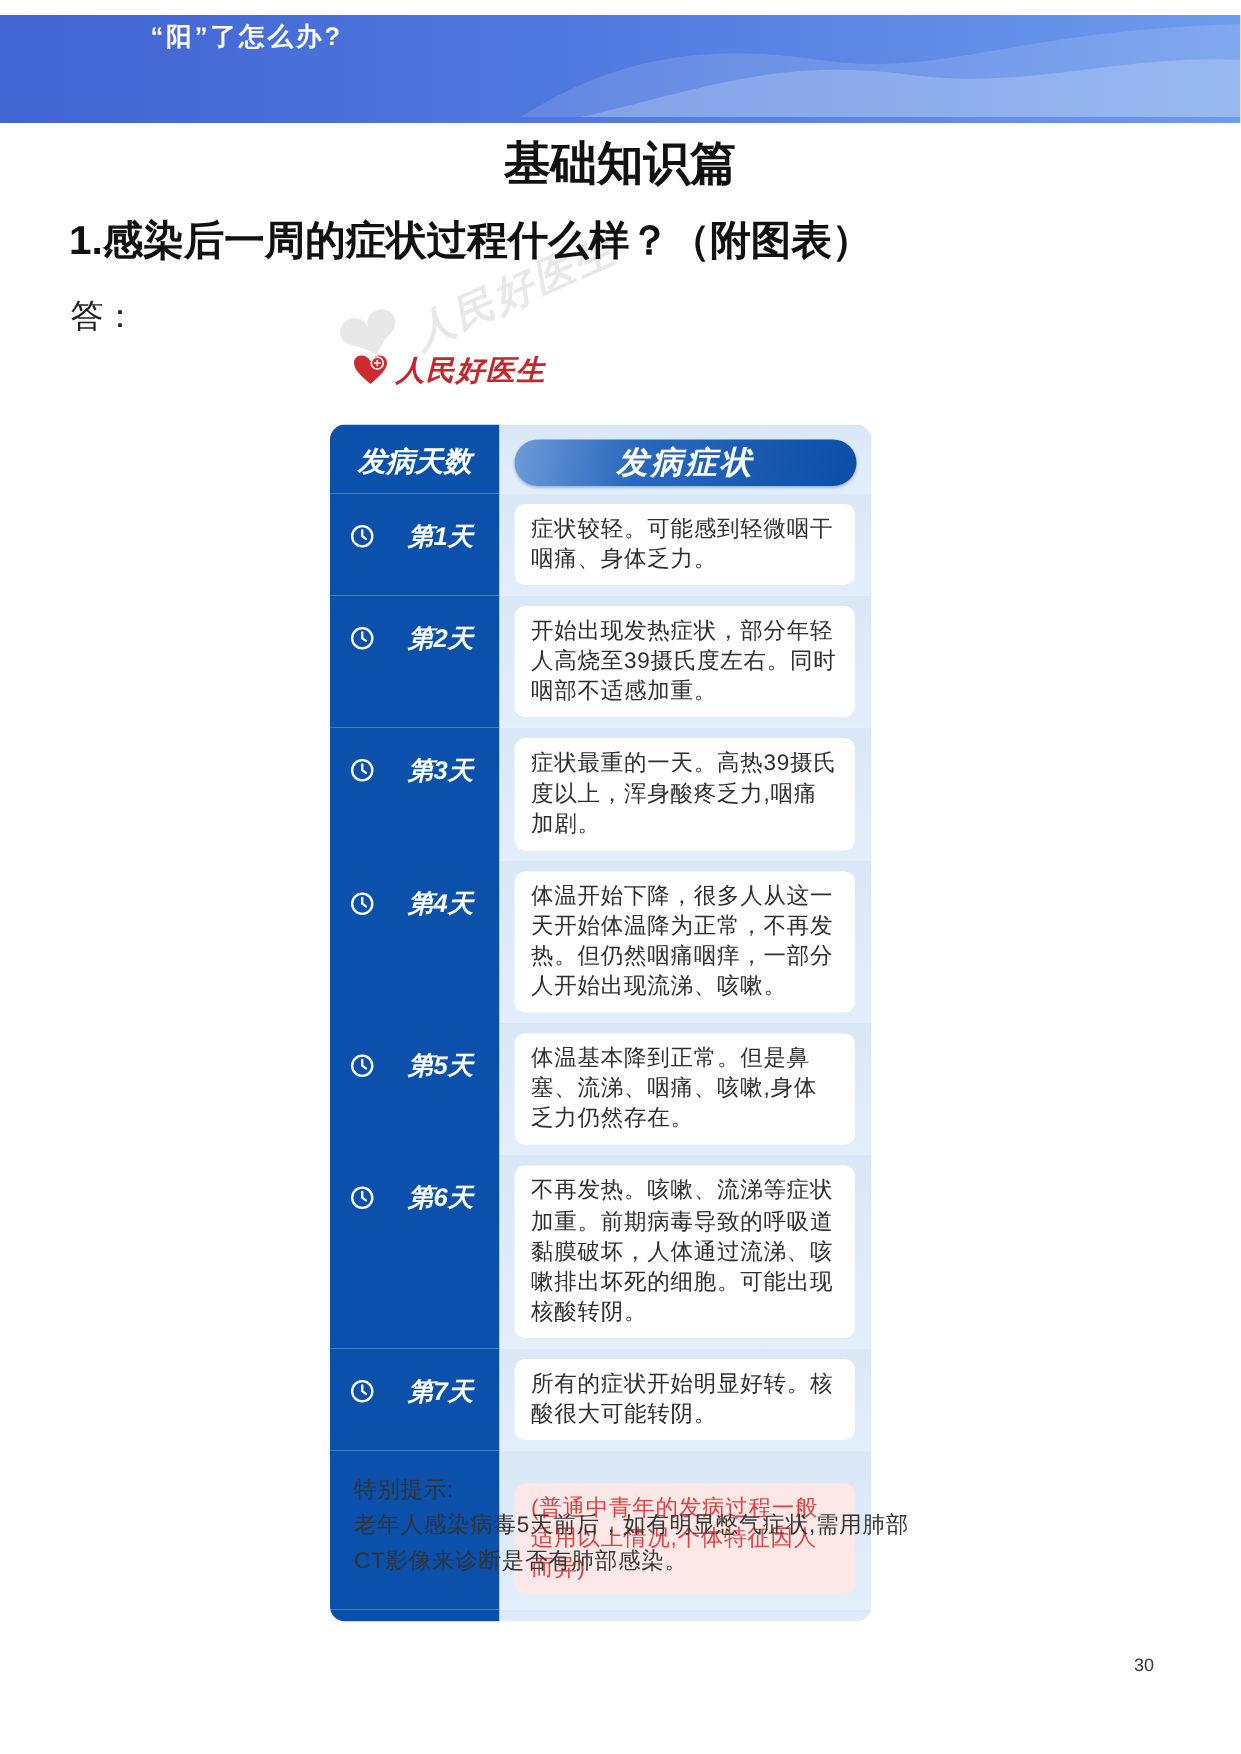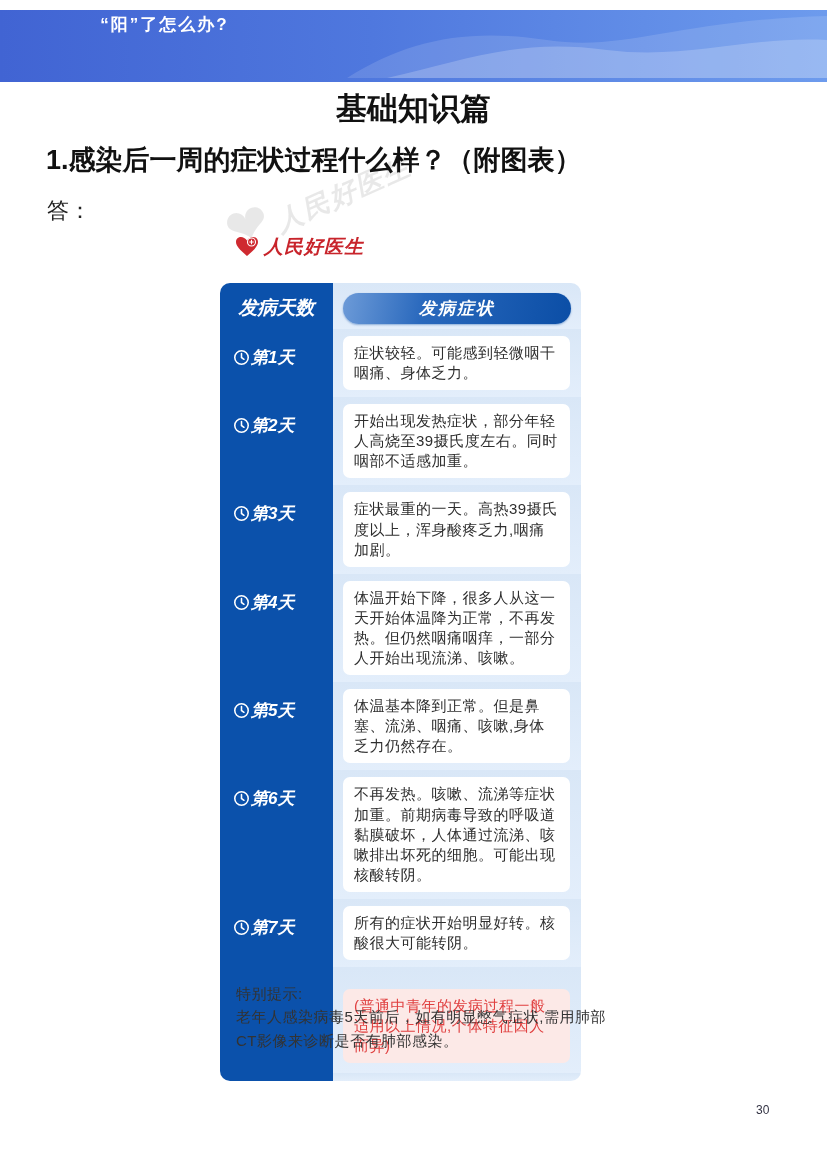--- a/index.html
+++ b/index.html
@@ -64,26 +64,26 @@
     flex:1;background:linear-gradient(180deg,#d9e7f7 0%,#e3eefb 100%);box-sizing:border-box;
   }
   .ig-header .ig-left{
     display:flex;align-items:center;justify-content:center;
     font-size:19px;font-weight:bold;font-style:italic;padding:12px 0 8px 0;
   }
   .ig-header .ig-right{display:flex;align-items:center;padding:8px 10px 4px 10px;}
   .ig-pill{
     flex:1;height:31px;border-radius:16px;
     background:linear-gradient(100deg,#6d9bd8 0%,#2a69bd 35%,#0b4ea6 100%);
-    color:#fff;font-size:17px;font-weight:bold;font-style:italic;
+    color:#fff;font-size:21px;font-weight:bold;font-style:italic;
     display:flex;align-items:center;justify-content:center;letter-spacing:2px;
     box-shadow:0 1px 2px rgba(11,78,166,.4);
   }
   .ig-day{
-    display:flex;align-items:center;gap:1px;
+    display:flex;align-items:center;gap:22px;
     padding:17px 0 0 13px;font-size:17px;font-weight:bold;font-style:italic;
   }
   .ig-day svg{flex:0 0 auto;}
   .ig-card{
     background:#ffffff;border-radius:7px;margin:7px 11px 7px 10px;
     padding:7px 11px;font-size:15px;line-height:1.34;color:#2e2e2e;
     letter-spacing:.5px;
   }
   .ig-note-row .ig-card{
     background:#fce9e7;color:#e04040;margin-top:22px;margin-bottom:10px;

